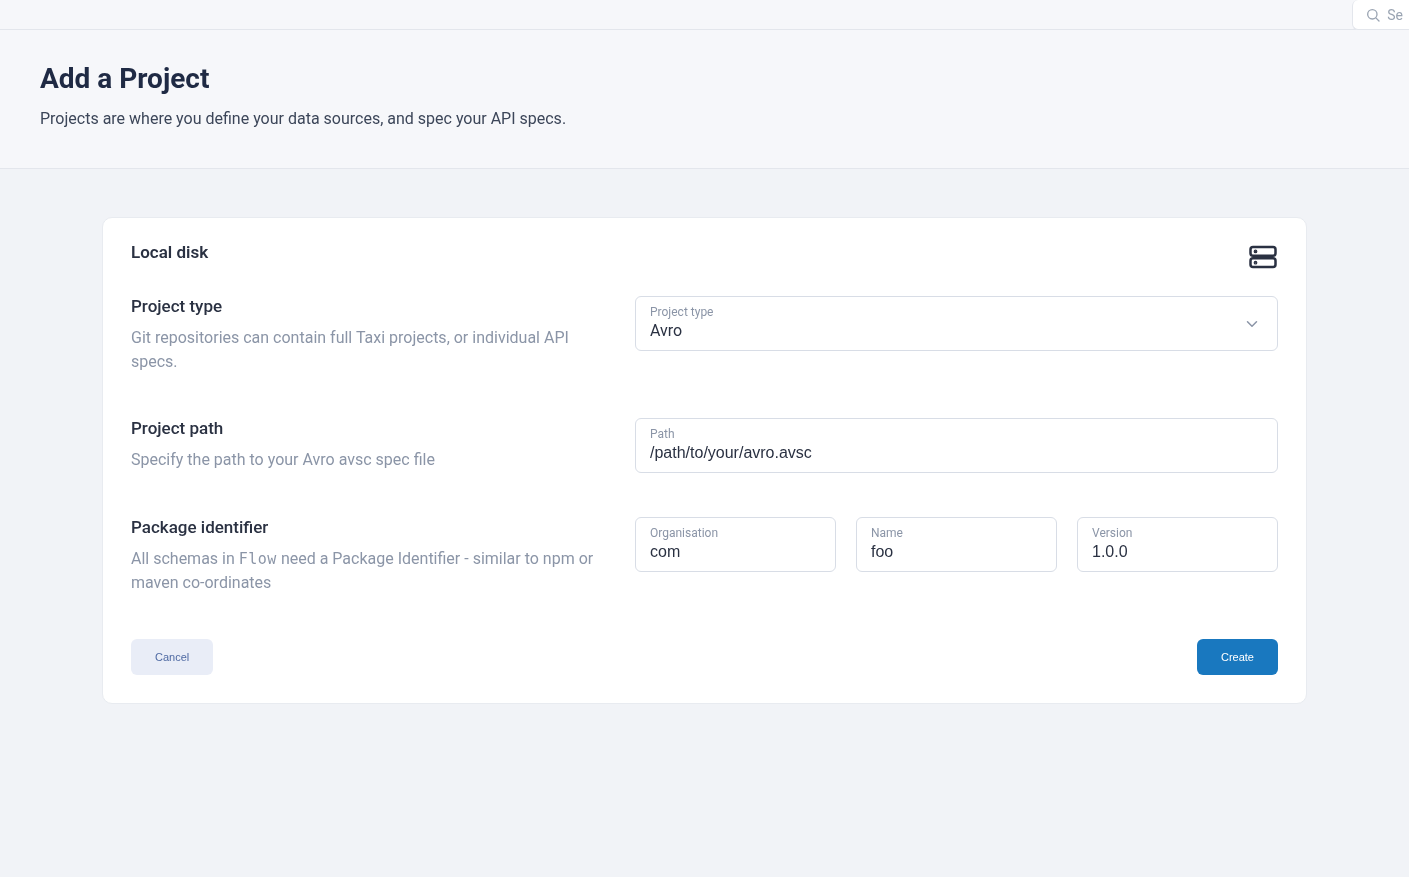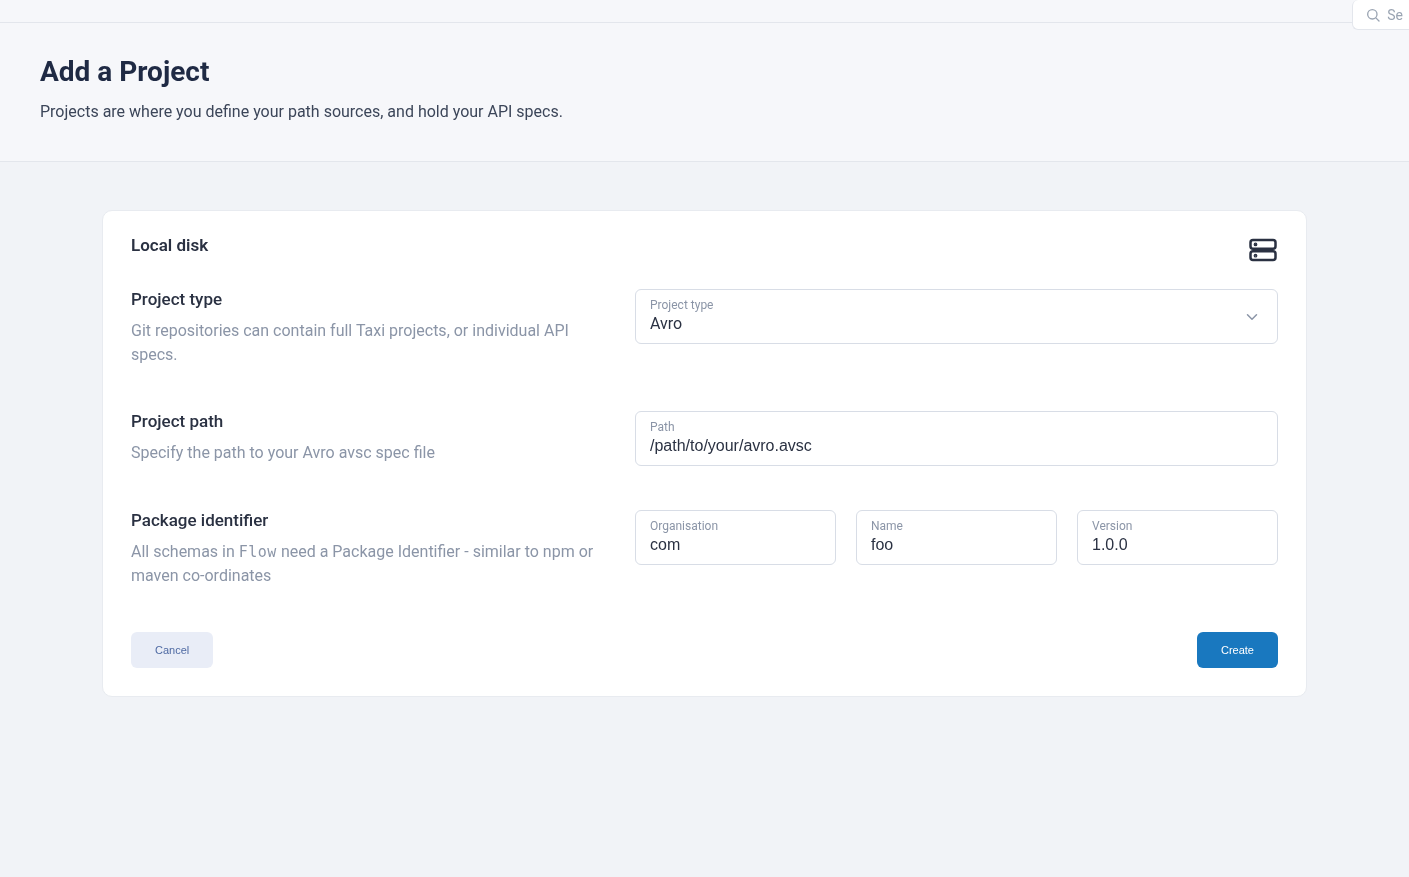--- a/index.html
+++ b/index.html
@@ -6,21 +6,21 @@
   body {
     font-family: -apple-system, BlinkMacSystemFont, "Segoe UI", Roboto, "Helvetica Neue", Arial, sans-serif;
     background: #f1f3f7;
     color: #2a3142;
     width: 1409px;
     height: 877px;
     overflow: hidden;
     position: relative;
   }
   .topbar {
-    height: 23px;
+    height: 30px;
     background: #f6f7fa;
     border-bottom: 1px solid #e3e6ec;
     position: relative;
   }
   .search-stub {
     position: absolute;
     top: 0;
     right: 0;
     height: 30px;
     display: flex;
@@ -193,21 +193,21 @@
     <svg width="16" height="16" viewBox="0 0 24 24" fill="none" stroke="currentColor" stroke-width="2" stroke-linecap="round" stroke-linejoin="round">
         <circle cx="11" cy="11" r="7"></circle>
         <line x1="21" y1="21" x2="16.65" y2="16.65"></line>
       </svg>
     <span>Se</span>
   </div>
 </div>
 
 <div class="header">
   <h1>Add a Project</h1>
-  <p>Projects are where you define your path sources, and hold your API specs.</p>
+  <p>Projects are where you define your data sources, and spec your API specs.</p>
 </div>
 
 <div class="content">
   <div class="card">
 
     <div class="card-top">
       <div>
         <div class="card-title">Local disk</div>
       </div>
       <svg class="disk-icon" width="30" height="30" viewBox="0 0 24 24" fill="none" stroke="currentColor" stroke-width="2" stroke-linecap="round" stroke-linejoin="round">

